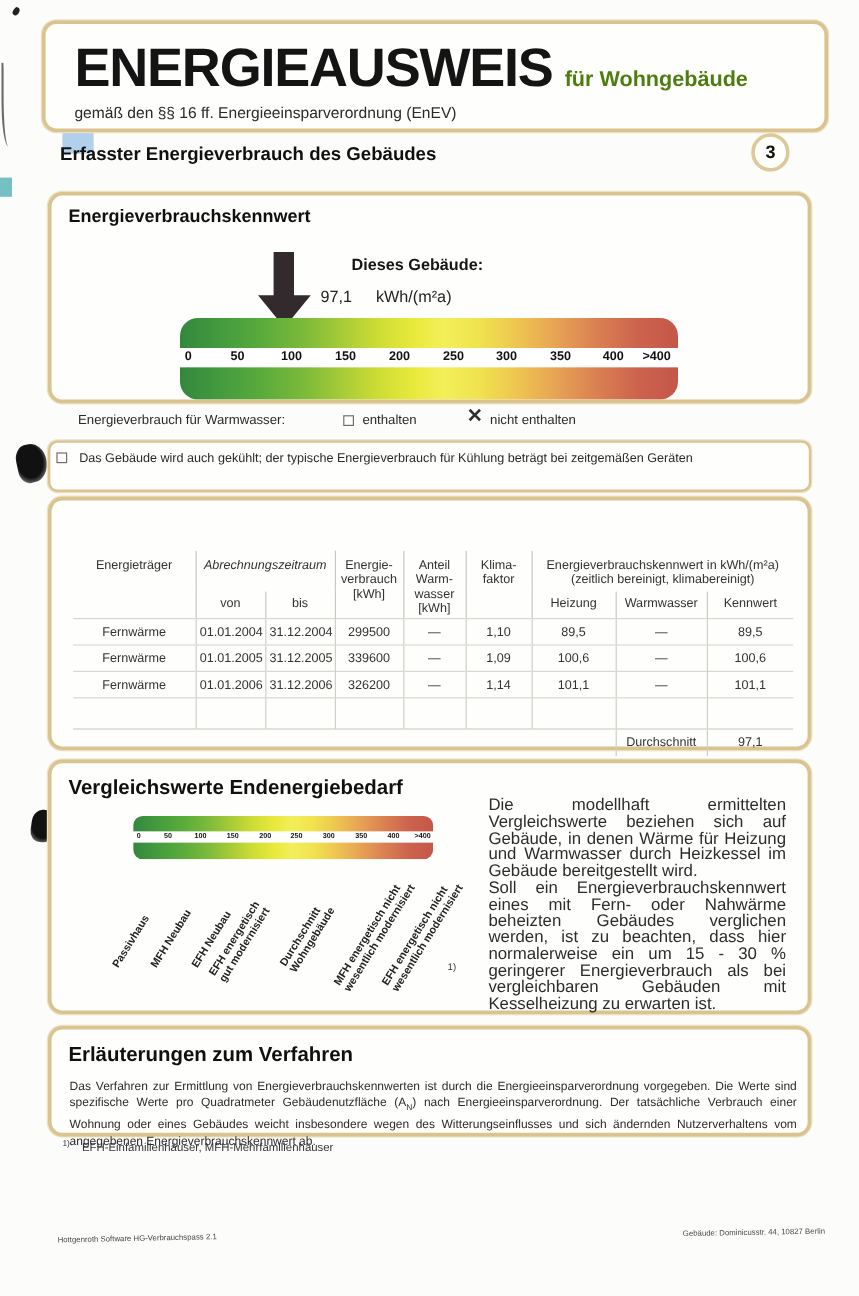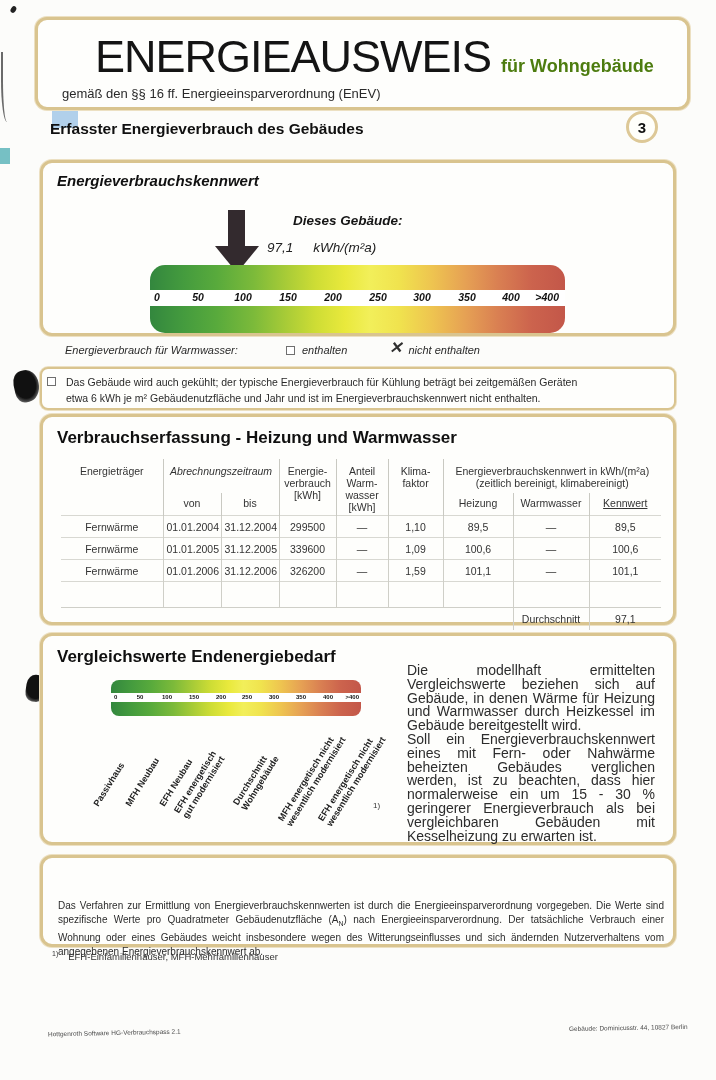--- a/index.html
+++ b/index.html
@@ -15,29 +15,29 @@
   .punch { background:radial-gradient(ellipse at 45% 45%, #111 55%, #555 70%, #bdbdbd 82%, transparent 88%); border-radius:45% 55% 60% 40%; }
   .punch1 { left:14px; top:370px; width:25px; height:32px; transform:rotate(-12deg); }
   .punch2 { left:26px; top:675px; width:22px; height:27px; transform:rotate(8deg); }
 
   
   .tanbox { position:absolute; background:#fefefc; border:3px solid #d9c48f; border-radius:12px; box-shadow:0 0 0 1px #ece0c2; }
 
   
   .header-box { left:35px; top:17px; width:655px; height:93px; padding:14px 0 0 24px; }
   .title-row { display:flex; align-items:baseline; gap:10px; }
-  .main-title { font-size:45px; font-weight:normal; letter-spacing:-1px; color:#141414; line-height:1;margin-left:33px; }
+  .main-title { font-size:45px; font-weight:bold; letter-spacing:-1px; color:#141414; line-height:1; }
   .title-suffix { font-size:18px; font-weight:bold; color:#4d7c0f; }
   .subtitle { font-size:13px; color:#2a2a2a; margin-top:7px; }
 
   .section-heading { position:absolute; left:50px; top:120px; font-size:15.5px; font-weight:bold; color:#101010; }
   .page-badge { position:absolute; left:626px; top:111px; width:32px; height:32px; border:3px solid #ddc897; border-radius:50%; background:#fffffb; display:flex; align-items:center; justify-content:center; font-size:15px; font-weight:bold; color:#111; }
 
   
-  .kennwert-box { left:40px; top:160px; width:636px; height:176px;font-style:italic; }
+  .kennwert-box { left:40px; top:160px; width:636px; height:176px; }
   .box-title-sm { position:absolute; left:14px; top:9px; font-size:15px; font-weight:bold; color:#101010; }
   .box-title-lg { position:absolute; left:14px; top:11px; font-size:17px; font-weight:bold; color:#101010; }
 
   .arrow { position:absolute; left:172px; top:47px; width:44px; height:64px; }
   .arrow .stem { position:absolute; left:13px; top:0; width:17px; height:37px; background:#332a2e; }
   .arrow .head { position:absolute; left:0; top:36px; width:0; height:0; border-left:22px solid transparent; border-right:22px solid transparent; border-top:27px solid #332a2e; }
 
   .building-label { position:absolute; left:250px; top:50px; font-size:13.5px; font-weight:bold; color:#151515; }
   .building-value-row { position:absolute; left:224px; top:77px; font-size:13.5px; color:#222; display:flex; gap:20px; }
 
@@ -186,26 +186,24 @@
         <span class="xmark">✕</span>
         <span class="optlabel">nicht enthalten</span>
       </span>
     </div>
   </div>
 
   <div class="tanbox cooling-box">
     <span class="checkbox cooling-check"></span>
     <div class="cooling-text">
       <div>Das Gebäude wird auch gekühlt; der typische Energieverbrauch für Kühlung beträgt bei zeitgemäßen Geräten</div>
-      <div>etwa 6 kWh je m² Gebäudenutzfläche und Jahr und ist im Energieverbrauchskennwert nicht enthalten.</div>
     </div>
   </div>
 
   <div class="tanbox verbrauch-box">
-    <div class="box-title-lg">Verbrauchserfassung - Heizung und Warmwasser</div>
     <table class="vtable">
       <colgroup>
         <col style="width:102px">
           <col style="width:58px">
           <col style="width:58px">
         <col style="width:57px">
           <col style="width:52px">
           <col style="width:55px">
         <col style="width:70px">
           <col style="width:76px">
@@ -221,21 +219,21 @@
           <th colspan="3">
             <div>Energieverbrauchskennwert in kWh/(m²a)</div>
             <div>(zeitlich bereinigt, klimabereinigt)</div>
           </th>
         </tr>
         <tr class="subhead">
           <th style="vertical-align:bottom;">von</th>
           <th style="vertical-align:bottom;">bis</th>
           <th style="vertical-align:bottom;">Heizung</th>
           <th style="vertical-align:bottom;">Warmwasser</th>
-          <th style="vertical-align:bottom;text-decoration:underline;">Kennwert</th>
+          <th style="vertical-align:bottom;">Kennwert</th>
         </tr>
       </thead>
       <tbody>
         <tr>
           <td>Fernwärme</td>
           <td>01.01.2004</td>
           <td>31.12.2004</td>
           <td>299500</td>
           <td>—</td>
           <td>1,10</td>
@@ -253,21 +251,21 @@
           <td>100,6</td>
           <td>—</td>
           <td>100,6</td>
         </tr>
         <tr>
           <td>Fernwärme</td>
           <td>01.01.2006</td>
           <td>31.12.2006</td>
           <td>326200</td>
           <td>—</td>
-          <td>1,59</td>
+          <td>1,14</td>
           <td>101,1</td>
           <td>—</td>
           <td>101,1</td>
         </tr>
         <tr class="empty-row">
           <td></td>
             <td></td>
             <td></td>
             <td></td>
             <td></td>
@@ -332,20 +330,21 @@
     </div>
     <div class="fn-marker">1)</div>
 
     <div class="vergleich-text">
       <p>Die modellhaft ermittelten Vergleichswerte beziehen sich auf Gebäude, in denen Wärme für Heizung und Warmwasser durch Heizkessel im Gebäude bereitgestellt wird.</p>
       <p>Soll ein Energieverbrauchskennwert eines mit Fern- oder Nahwärme beheizten Gebäudes verglichen werden, ist zu beachten, dass hier normalerweise ein um 15 - 30 % geringerer Energieverbrauch als bei vergleichbaren Gebäuden mit Kesselheizung zu erwarten ist.</p>
     </div>
   </div>
 
   <div class="tanbox erlaeut-box">
+    <div class="box-title-lg">Erläuterungen zum Verfahren</div>
     <div class="erlaeut-text"><span>Das Verfahren zur Ermittlung von Energieverbrauchskennwerten ist durch die Energieeinsparverordnung vorgegeben. Die Werte sind spezifische Werte pro Quadratmeter Gebäudenutzfläche (A</span><sub>N</sub><span>) nach Energieeinsparverordnung. Der tatsächliche Verbrauch einer Wohnung oder eines Gebäudes weicht insbesondere wegen des Witterungseinflusses und sich ändernden Nutzerverhaltens vom angegebenen Energieverbrauchskennwert ab.</span></div>
   </div>
 
   <div class="footnote-row">
     <sup>1)</sup><span>EFH-Einfamilienhäuser, MFH-Mehrfamilienhäuser</span>
   </div>
 
   <div class="footer-left">Hottgenroth Software  HG-Verbrauchspass 2.1</div>
   <div class="footer-right">Gebäude: Dominicusstr. 44, 10827 Berlin</div>
 

